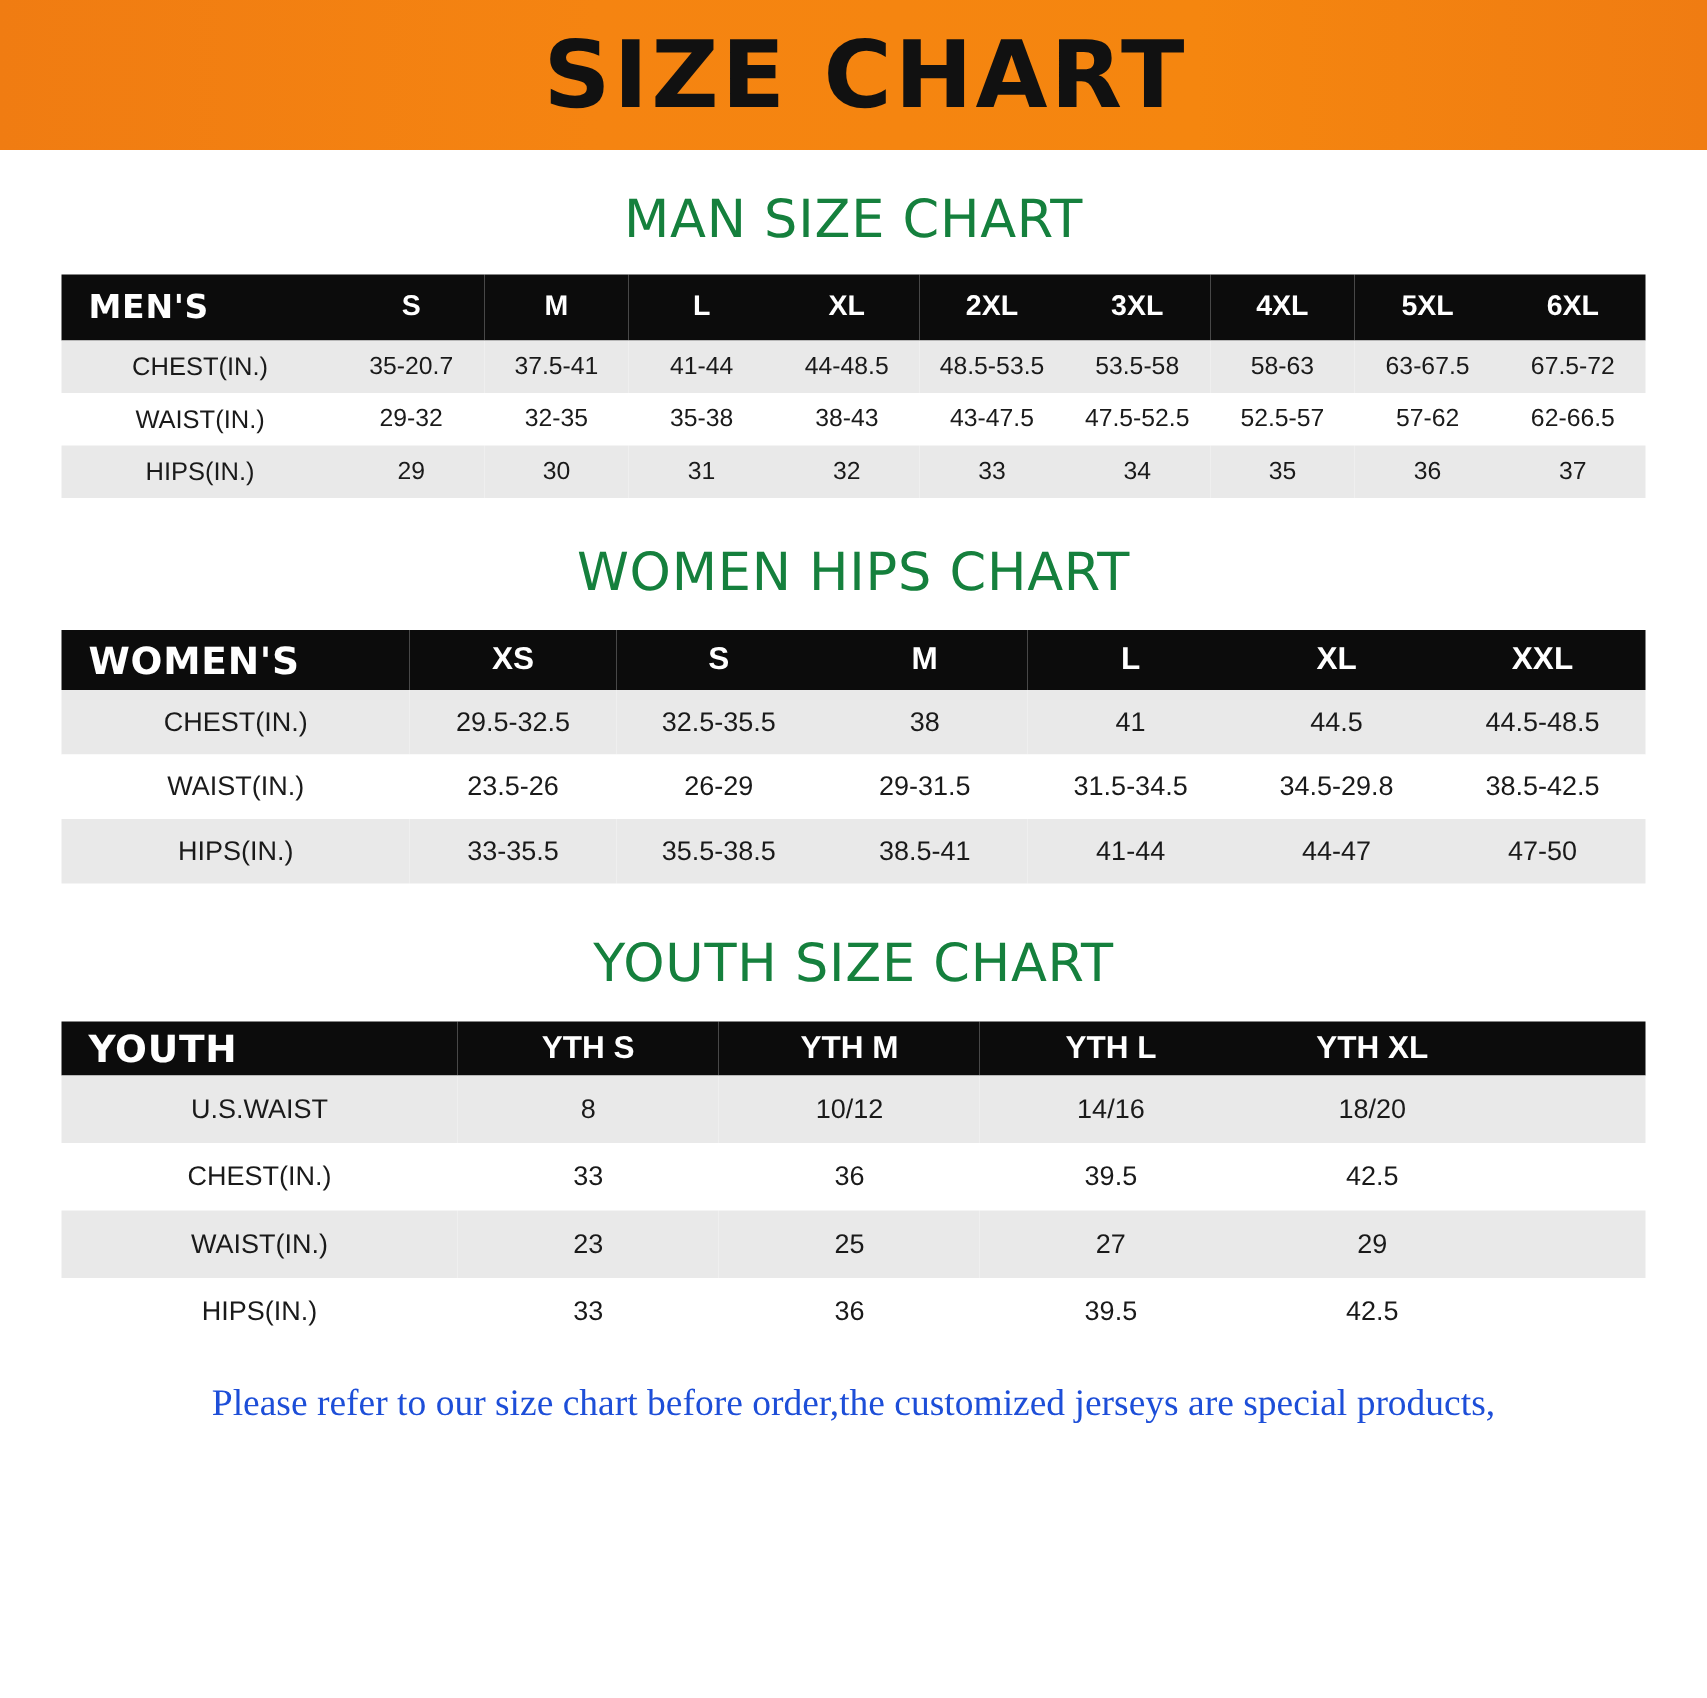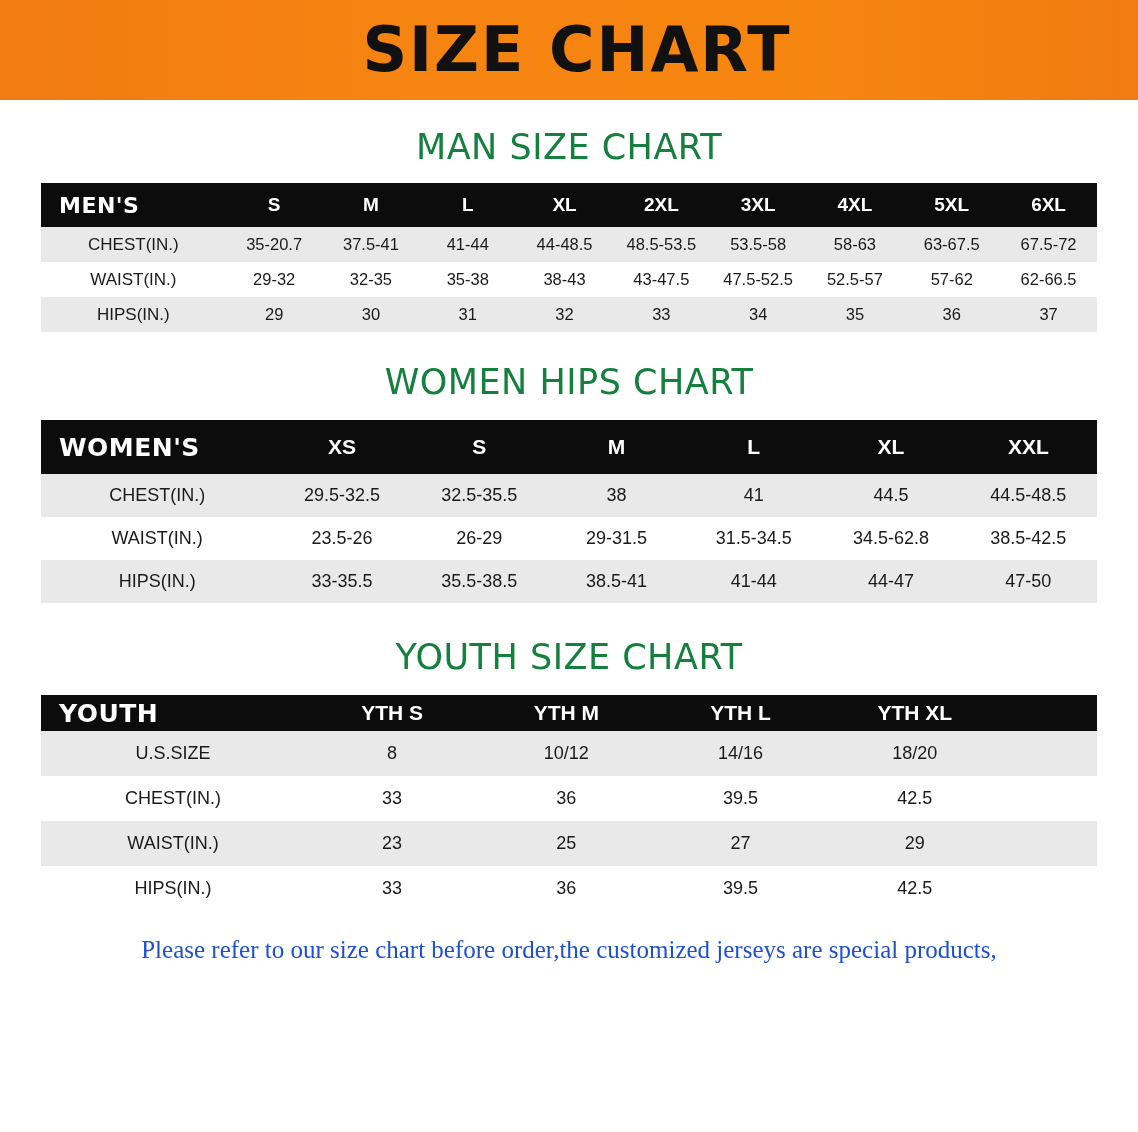--- a/index.html
+++ b/index.html
@@ -86,21 +86,21 @@
   .row-b td { background: #ffffff; }
 
   
   #men-table-wrap { width: 1056px; margin-top: 16px; }
   #men-table thead th { height: 44px; }
   #men-table tbody td { height: 35px; font-size: 16.5px; }
   #men-table tbody td.rowlabel { font-size: 17px; }
 
   
   #women-table-wrap { width: 1056px; margin-top: 18px; }
-  #women-table thead th { height: 54px; font-size: 21px; }
+  #women-table thead th { height: 40px; font-size: 21px; }
   #women-table thead th.corner { font-size: 25px; }
   #women-table tbody td { height: 43px; font-size: 18px; }
 
   
   #youth-table-wrap { width: 1056px; margin-top: 18px; }
   #youth-table thead th { height: 36px; font-size: 21px; margin-top: 20px; }
   #youth-table thead th.corner { font-size: 25px; }
   #youth-table tbody td { height: 45px; font-size: 18px; }
 
   
@@ -212,21 +212,21 @@
         <td>41</td>
         <td>44.5</td>
         <td>44.5-48.5</td>
       </tr>
       <tr class="row-b">
         <td class="rowlabel">WAIST(IN.)</td>
         <td>23.5-26</td>
         <td>26-29</td>
         <td>29-31.5</td>
         <td>31.5-34.5</td>
-        <td>34.5-62.8</td>
+        <td>34.5-29.8</td>
         <td>38.5-42.5</td>
       </tr>
       <tr class="row-a">
         <td class="rowlabel">HIPS(IN.)</td>
         <td>33-35.5</td>
         <td>35.5-38.5</td>
         <td>38.5-41</td>
         <td>41-44</td>
         <td>44-47</td>
         <td>47-50</td>
@@ -249,21 +249,21 @@
         <th class="corner">YOUTH</th>
         <th>YTH S</th>
         <th>YTH M</th>
         <th>YTH L</th>
         <th>YTH XL</th>
         <th></th>
       </tr>
     </thead>
     <tbody>
       <tr class="row-a">
-        <td class="rowlabel">U.S.SIZE</td>
+        <td class="rowlabel">U.S.WAIST</td>
         <td>8</td>
         <td>10/12</td>
         <td>14/16</td>
         <td>18/20</td>
         <td></td>
       </tr>
       <tr class="row-b">
         <td class="rowlabel">CHEST(IN.)</td>
         <td>33</td>
         <td>36</td>

